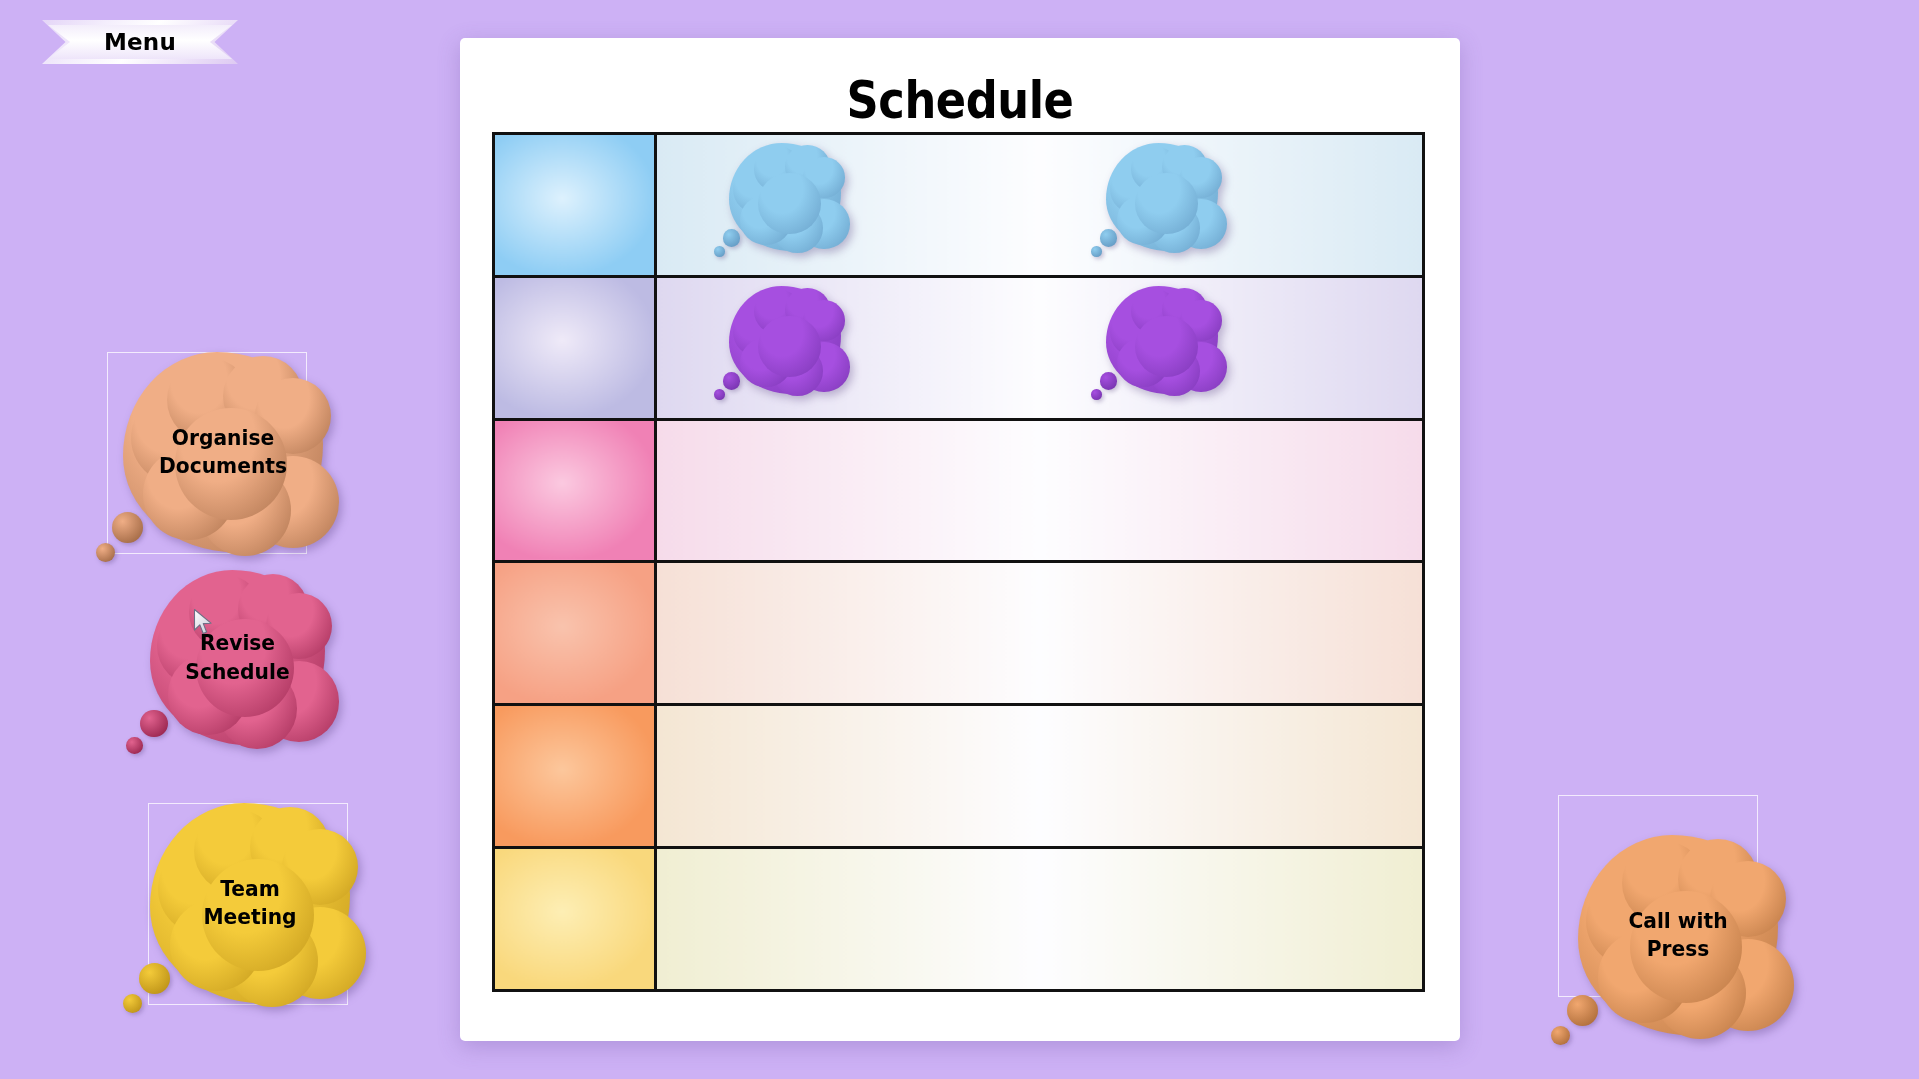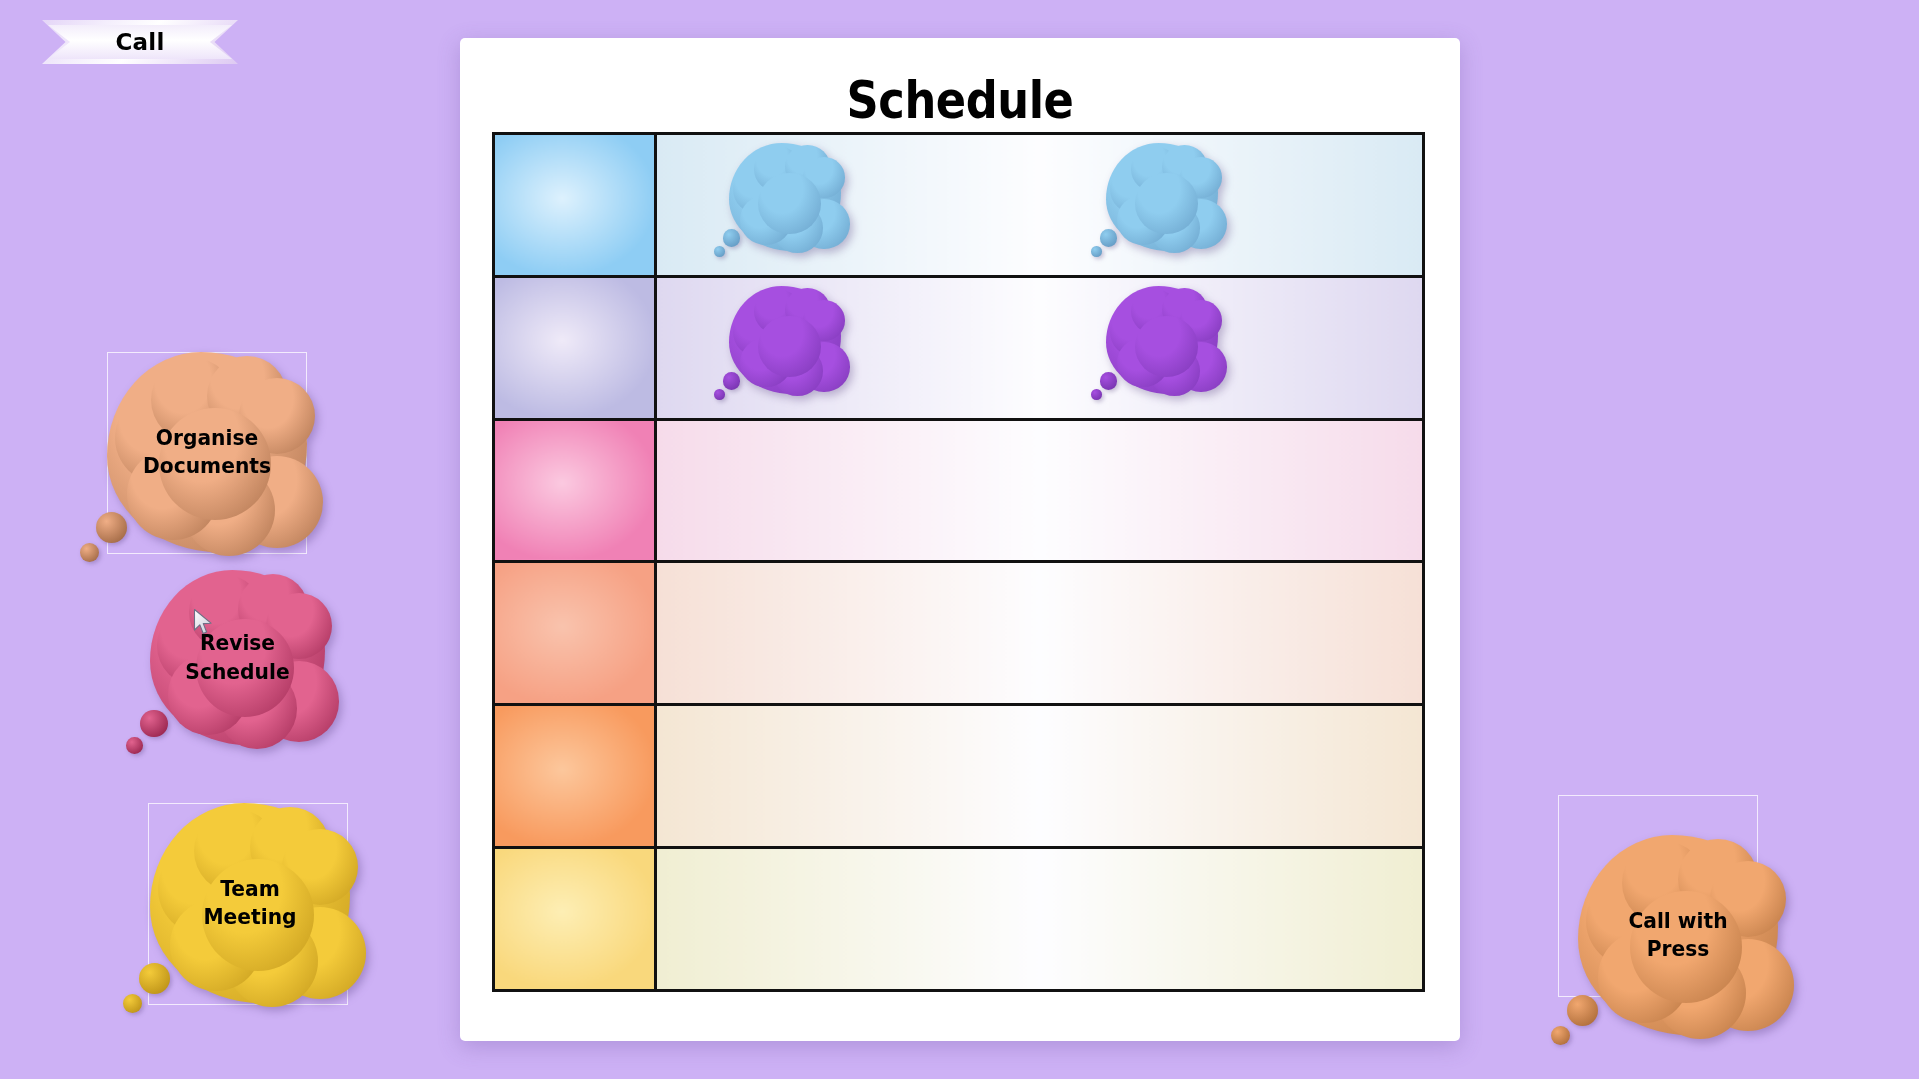--- a/index.html
+++ b/index.html
@@ -163,21 +163,21 @@
     z-index: 99;
     pointer-events: none;
   }
 </style>
 </head>
 <body>
 
 <div id="menu-ribbon">
   <div class="ribbon-shape"></div>
   <div class="ribbon-inner"></div>
-  <div class="ribbon-label">Call</div>
+  <div class="ribbon-label">Menu</div>
 </div>
 
 <div id="schedule-card">
   <div id="page-title">Schedule</div>
 
   <table id="schedule-table">
     <tbody id="table-body">
         <tr class="srow">
           <td class="label-cell" style="background: radial-gradient(at 42% 45%, rgb(221, 241, 253) 0%, rgb(142, 205, 244) 72%, rgb(142, 205, 244) 100%);"><span></span></td>
           <td class="slot-cell" style="background: linear-gradient(90deg, rgb(217, 234, 244) 0%, rgb(253, 253, 255) 50%, rgb(217, 234, 244) 100%);">
@@ -243,21 +243,21 @@
         <tr class="srow">
           <td class="label-cell" style="background: radial-gradient(at 42% 45%, rgb(253, 238, 180) 0%, rgb(249, 216, 124) 72%, rgb(249, 216, 124) 100%);"><span></span></td>
           <td class="slot-cell" style="background: linear-gradient(90deg, rgb(240, 238, 210) 0%, rgb(253, 253, 255) 50%, rgb(240, 238, 210) 100%);"></td>
         </tr>
       </tbody>
   </table>
 </div>
 
 <div id="tasks-layer">
     <div style="position: absolute; left: 107px; top: 352px; width: 200px; height: 202px; border: 1px solid rgba(255, 255, 255, 0.75);"></div>
-    <div class="task-bubble" style="left: 107px; top: 352px; width: 200px; height: 200px;">
+    <div class="task-bubble" style="left: 107px; top: 352px; width: 200px; height: 200px; padding-left: 16px;">
       <div class="cloud" style="width: 200px; height: 200px;">
         <div class="blob" style="background: radial-gradient(at 38% 26%, rgb(240, 174, 134) 0%, rgb(240, 174, 134) 38%, rgb(151, 96, 60) 118%);">
           <div class="lump" style="left: 4%; top: 20%; width: 46%; height: 46%; background: radial-gradient(at 38% 26%, rgb(240, 174, 134) 0%, rgb(240, 174, 134) 38%, rgb(151, 96, 60) 118%);"></div>
           <div class="lump" style="left: 22%; top: 3%; width: 42%; height: 42%; background: radial-gradient(at 38% 26%, rgb(240, 174, 134) 0%, rgb(240, 174, 134) 38%, rgb(151, 96, 60) 118%);"></div>
           <div class="lump" style="left: 50%; top: 2%; width: 40%; height: 40%; background: radial-gradient(at 38% 26%, rgb(240, 174, 134) 0%, rgb(240, 174, 134) 38%, rgb(151, 96, 60) 118%);"></div>
           <div class="lump" style="left: 66%; top: 13%; width: 38%; height: 38%; background: radial-gradient(at 38% 26%, rgb(240, 174, 134) 0%, rgb(240, 174, 134) 38%, rgb(151, 96, 60) 118%);"></div>
           <div class="lump" style="left: 62%; top: 52%; width: 46%; height: 46%; background: radial-gradient(at 38% 26%, rgb(240, 174, 134) 0%, rgb(240, 174, 134) 38%, rgb(151, 96, 60) 118%);"></div>
           <div class="lump" style="left: 38%; top: 56%; width: 46%; height: 46%; background: radial-gradient(at 38% 26%, rgb(240, 174, 134) 0%, rgb(240, 174, 134) 38%, rgb(151, 96, 60) 118%);"></div>
           <div class="lump" style="left: 10%; top: 48%; width: 46%; height: 46%; background: radial-gradient(at 38% 26%, rgb(240, 174, 134) 0%, rgb(240, 174, 134) 38%, rgb(151, 96, 60) 118%);"></div>
           <div class="lump" style="left: 26%; top: 28%; width: 56%; height: 56%; background: radial-gradient(at 38% 26%, rgb(240, 174, 134) 0%, rgb(240, 174, 134) 38%, rgb(151, 96, 60) 118%);"></div>

